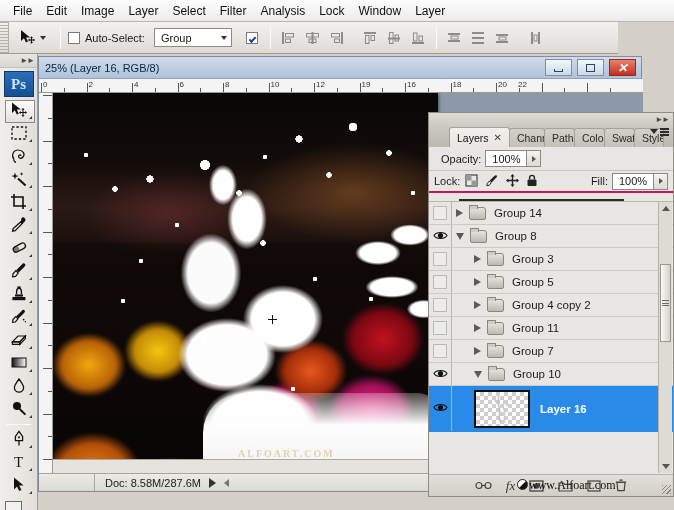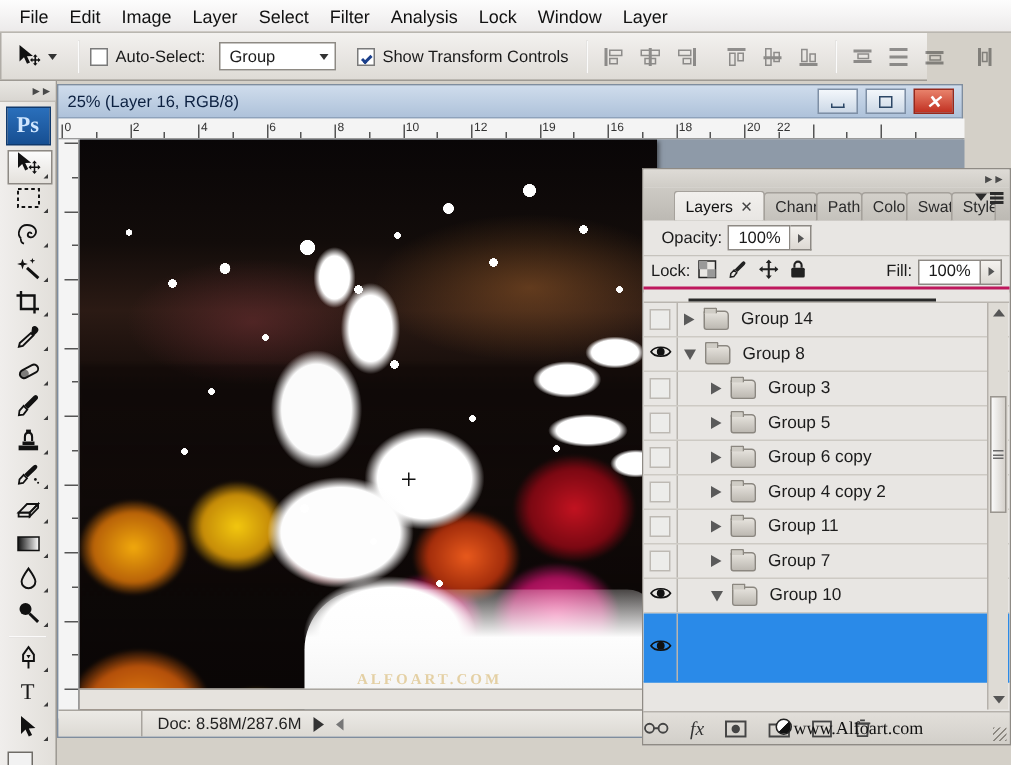--- a/index.html
+++ b/index.html
@@ -352,21 +352,21 @@
     border: 1px solid #9a9690;
     display: flex; align-items: center; justify-content: center;
   }
   .ps-grip { display: flex; flex-direction: column; gap: 1.5px; }
   .ps-grip i { width: 7px; height: 1px; background: #6a6a6a; }
 
   .panel-bottom {
     position: absolute; left: 0; right: 0; bottom: 0; height: 22px;
     background: linear-gradient(#e2dfda, #d2cfc9);
     border-top: 1px solid #b5b1ab;
-    display: flex; align-items: center; justify-content: flex-start; gap: 14px;
+    display: flex; align-items: center; justify-content: center; gap: 14px;
   }
   .pb-btn {
     display: flex; align-items: center; justify-content: center;
     font-size: 11px; color: #333;
   }
   .watermark-panel {
     position: absolute; left: 88px; top: 3px;
     font-size: 12px; color: #111; white-space: nowrap;
     font-family: "Liberation Serif", serif;
   }
@@ -432,21 +432,20 @@
       <span class="cbx"></span>
       <span class="ob-label">Auto-Select:</span>
       <span class="ob-select">
         <span>Group</span>
         <span class="caret-sm"></span>
       </span>
     </div>
 
     <div class="ob-field" style="margin-left:14px">
       <span class="cbx checked"></span>
-      <span class="ob-label">Show Transform Controls</span>
     </div>
 
     <div class="ob-sep" style="margin-left:12px"></div>
 
     <div class="align-group">
       <span class="align-btn">
         <svg width="15" height="14" viewBox="0 0 15 14">
             <rect x="1" y="1" width="2" height="12" fill="#111"></rect>
             <rect x="4.5" y="2.5" width="8" height="3.5" fill="none" stroke="#111"></rect>
             <rect x="4.5" y="8" width="5" height="3.5" fill="none" stroke="#111"></rect>
@@ -968,30 +967,20 @@
             <span class="layer-name">Group 5</span>
           </div>
         </div>
         <div class="layer-row">
           <div class="eye-cell">
             <span class="eye-box"></span>
           </div>
           <div class="row-body indent-1">
             <span class="tri"></span>
             <span class="folder"></span>
-            <span class="layer-name">Group 6 copy</span>
-          </div>
-        </div>
-        <div class="layer-row">
-          <div class="eye-cell">
-            <span class="eye-box"></span>
-          </div>
-          <div class="row-body indent-1">
-            <span class="tri"></span>
-            <span class="folder"></span>
             <span class="layer-name">Group 4 copy 2</span>
           </div>
         </div>
         <div class="layer-row">
           <div class="eye-cell">
             <span class="eye-box"></span>
           </div>
           <div class="row-body indent-1">
             <span class="tri"></span>
             <span class="folder"></span>
@@ -1020,20 +1009,32 @@
             <span class="folder"></span>
             <span class="layer-name">Group 10</span>
           </div>
         </div>
         <div class="layer-row selected tall">
           <div class="eye-cell">
             <span><svg width="15" height="11" viewBox="0 0 15 11">
                 <path d="M1 5.5 C3.5 1.5 11.5 1.5 14 5.5 C11.5 9.5 3.5 9.5 1 5.5 Z" fill="none" stroke="#111" stroke-width="1.1"></path>
                 <circle cx="7.5" cy="5.5" r="2.6" fill="#111"></circle>
               </svg></span>
+          </div>
+          <div class="row-body indent-1">
+            <span class="thumb">
+              <svg width="52" height="34" viewBox="0 0 52 34" style="position:absolute;left:0;top:0">
+                <path d="M22 4 C24 8 21 11 23 15 C25 19 22 24 24 30" stroke="#bdbdbd" stroke-width="1.6" fill="none" opacity=".85"></path>
+                <path d="M27 6 C29 10 26 14 28 18 C30 22 27 26 29 31" stroke="#c8c8c8" stroke-width="1.4" fill="none" opacity=".8"></path>
+                <circle cx="20" cy="9" r="1.6" fill="#c9c9c9"></circle>
+                <circle cx="31" cy="13" r="1.3" fill="#cfcfcf"></circle>
+                <circle cx="25" cy="22" r="1.2" fill="#cccccc"></circle>
+              </svg>
+            </span>
+            <span class="layer-name">Layer 16</span>
           </div>
         </div>
       </div>
 
     <div class="panel-scroll">
       <div class="ps-up">
           <i></i>
         </div>
       <div class="ps-thumb">
         <span class="ps-grip">

